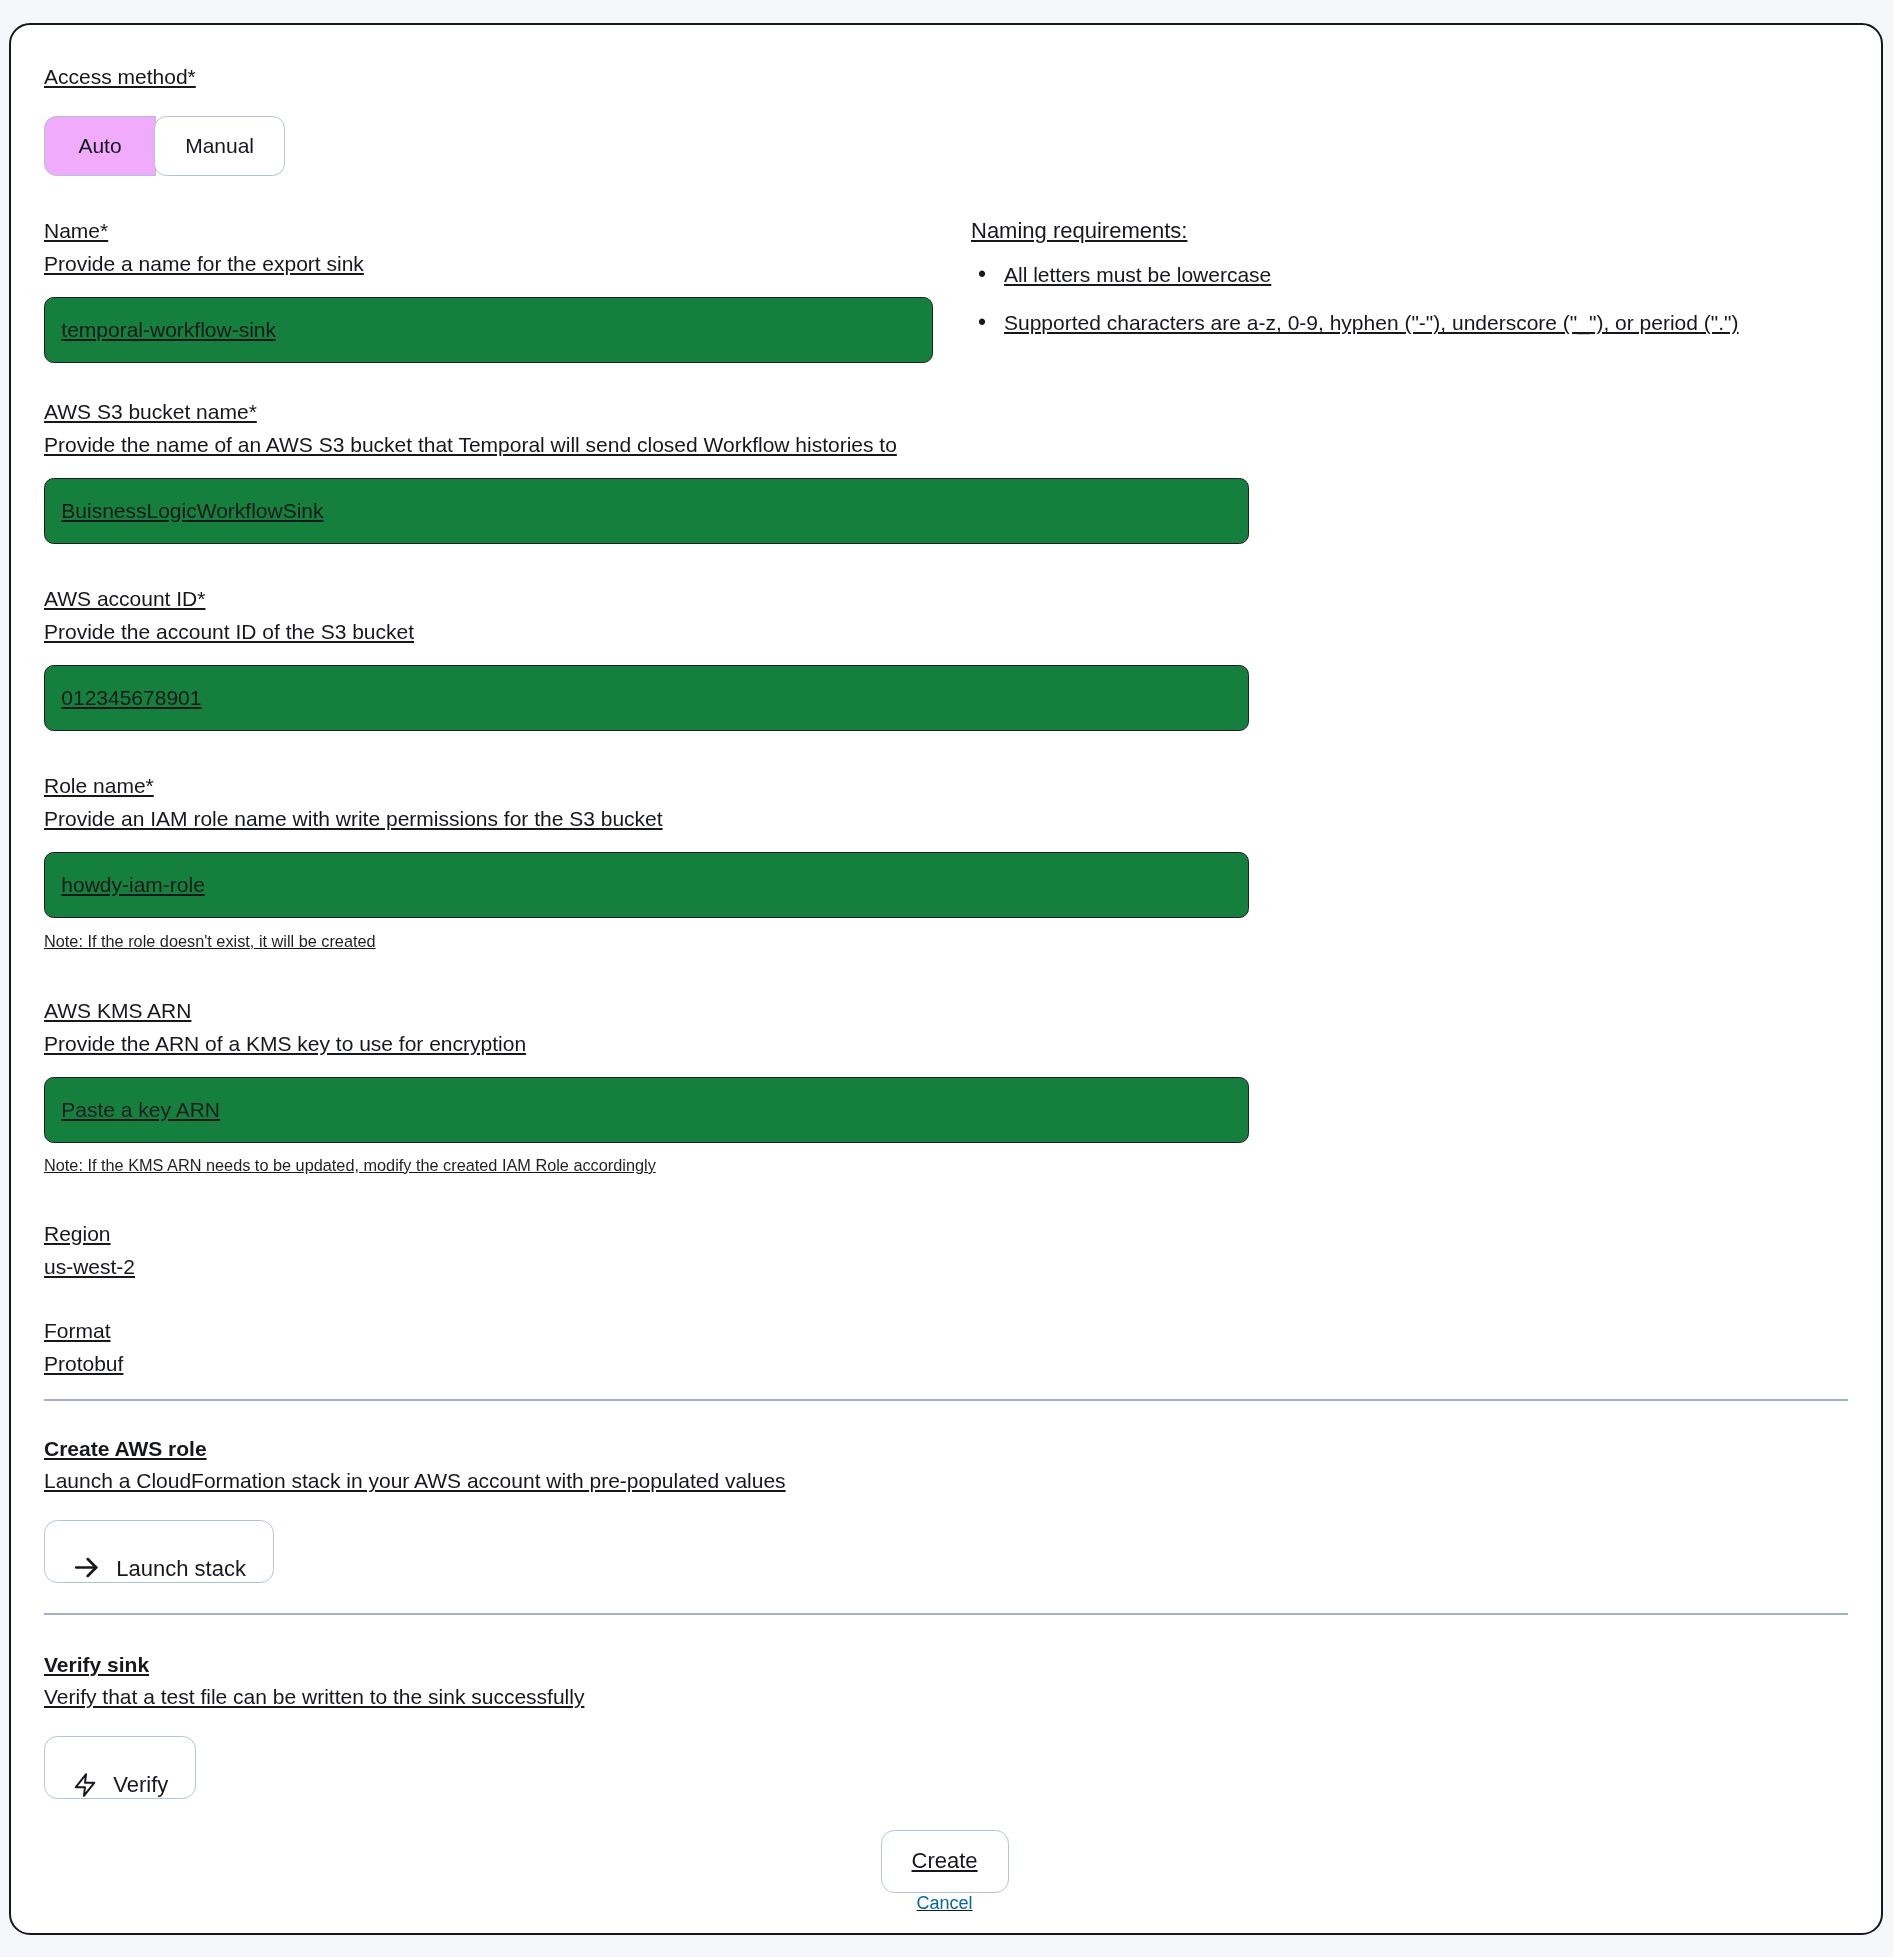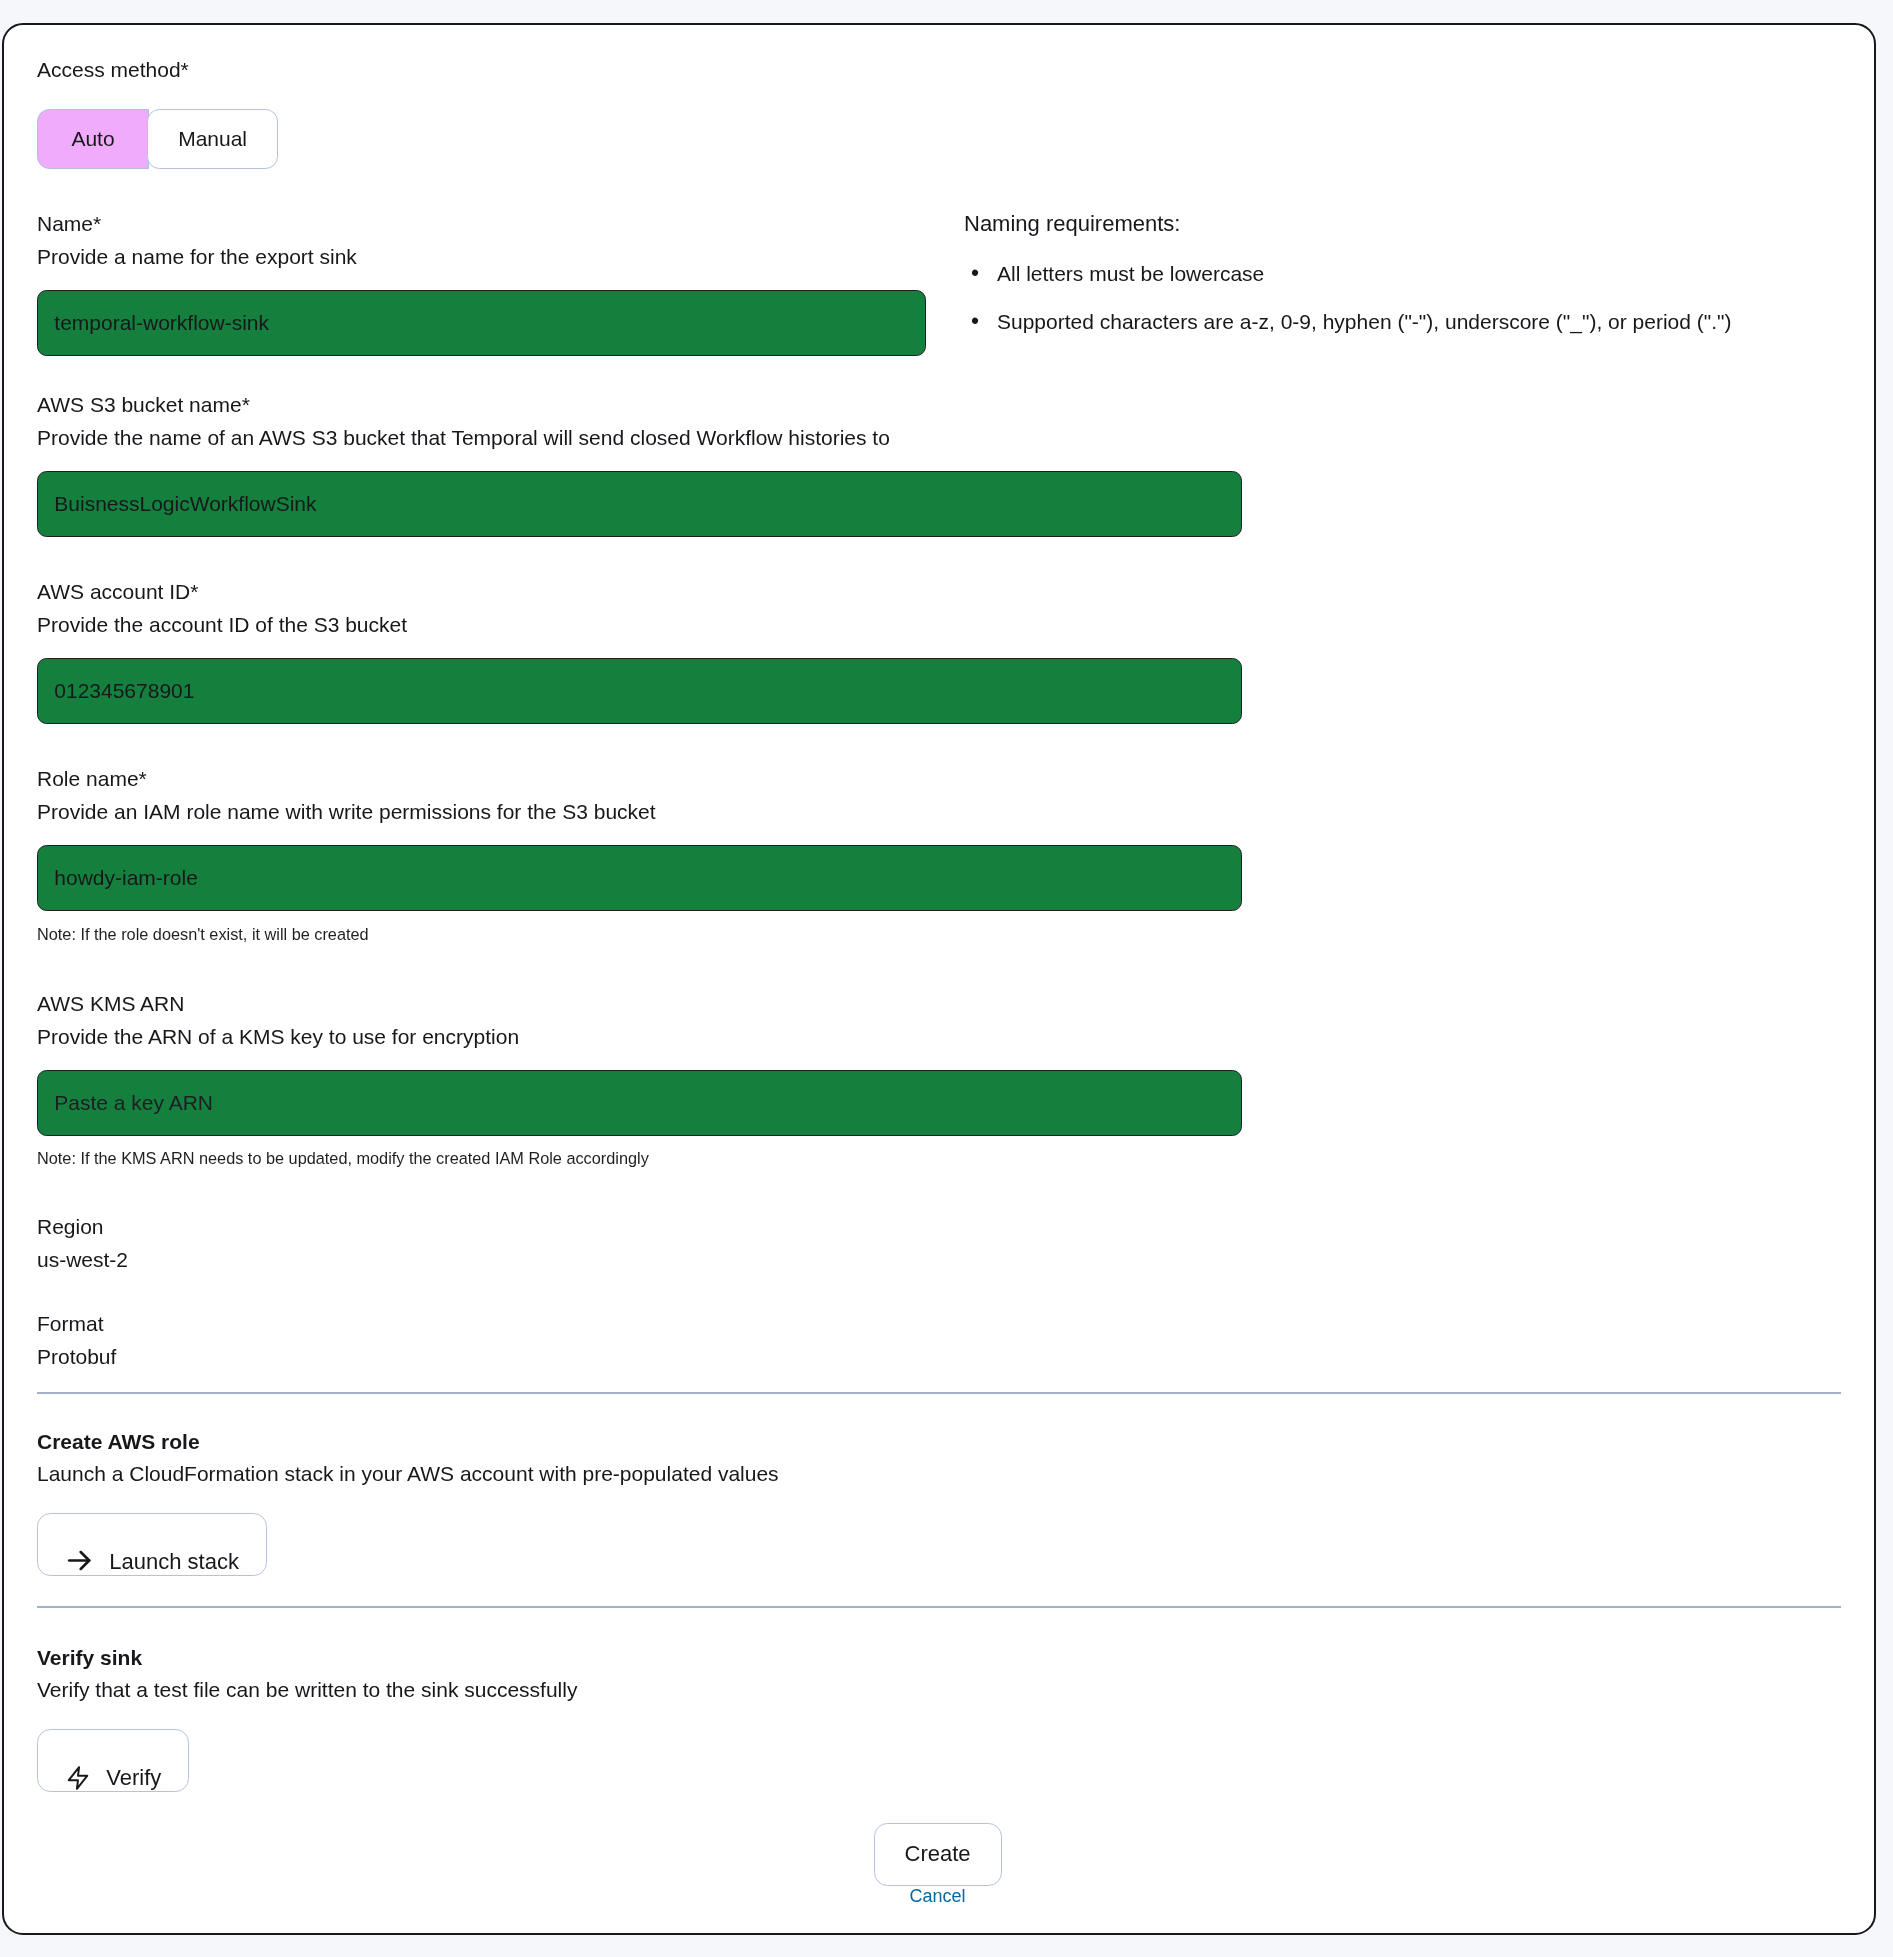--- a/index.html
+++ b/index.html
@@ -5,26 +5,27 @@
   * { margin: 0; padding: 0; box-sizing: border-box; }
   html, body {
     width: 1894px; height: 1958px;
     background: #f6f7fa;
     font-family: "Liberation Sans", sans-serif;
     color: #17181c;
     overflow: hidden;
   }
   .panel {
     position: absolute;
-    left: 2px; top: 23px;
+    left: 9px; top: 23px;
     width: 1874px; height: 1912px;
     background: #ffffff;
     border: 2.9px solid #17181c;
     border-radius: 21px;
-    padding: 28px 33px 0 33px;
+    padding: 35px 33px 0 33px;
+    text-decoration: underline;
   }
   .field-label, .field-desc {
     font-size: 21px;
     line-height: 33px;
   }
   
   .toggle {
     margin-top: 23px;
     display: inline-flex;
     height: 60px;
@@ -75,21 +76,21 @@
   }
   .text-input::placeholder { color: #1d1e23; opacity: 1; }
   .w-full  { width: 1205px; }
   .w-name  { width: 889px; }
   .naming-title {
     font-size: 22px;
     line-height: 34px;
   }
   .naming-list {
     list-style: none;
-    margin-top: 15px;
+    margin-top: 9px;
     padding-left: 33px;
   }
   .naming-list li {
     position: relative;
     font-size: 21px;
     line-height: 35px;
     margin-bottom: 13.4px;
   }
   .naming-list li::before {
     content: "\2022";

